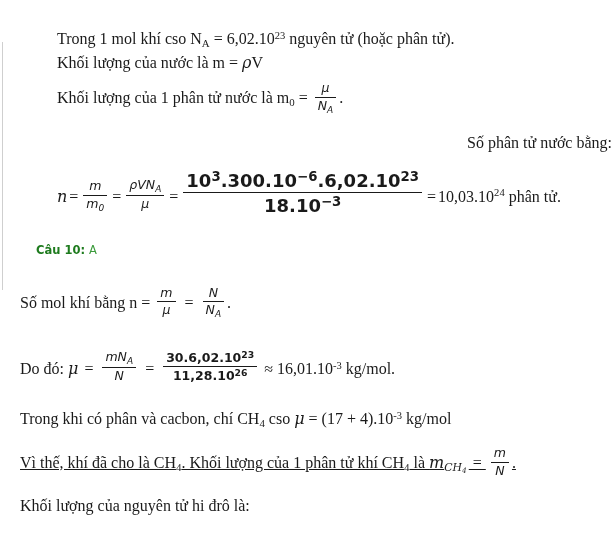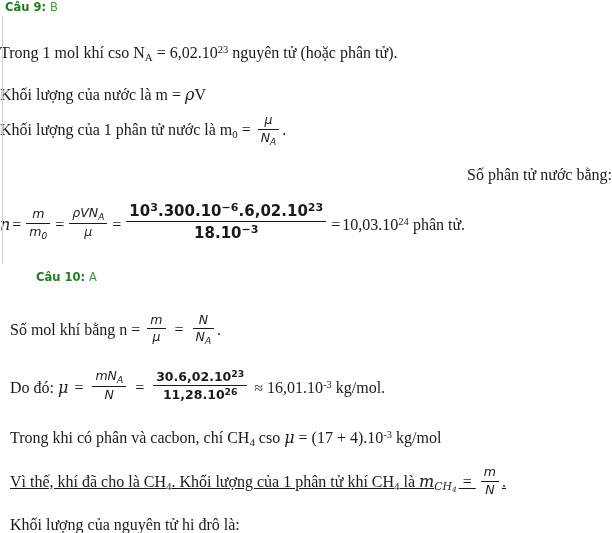--- a/index.html
+++ b/index.html
@@ -46,32 +46,32 @@
     height: 248px;
     background: #cfcfcf;
   }
 
   
   .line {
     font-size: 16px;
     line-height: 20px;
     white-space: nowrap;
   }
-  .block9 .line { }
-  .block10 .line { padding-left: 10px; }
+  .block9 .line { padding-left: 57px; }
+  .block10 .line { padding-left: 20px; }
 
   .s9-l1 { margin-top: 26px; }
-  .s9-l2 { margin-top: 18px; }
+  .s9-l2 { margin-top: 0; }
   .s9-l3 { margin-top: 8px; }
   .s9-l4 { margin-top: 18px; text-align: right; }
   .s9-l5 { margin-top: 16px; }
 
   .hdr10 { margin-top: 27px; padding-left: 36px; }
   .s10-l1 { margin-top: 29px; }
-  .s10-l2 { margin-top: 22px; }
+  .s10-l2 { margin-top: 30px; }
   .s10-l3 { margin-top: 22px; }
   .s10-l4 { margin-top: 13px; text-decoration: underline; }
   .s10-l5 { margin-top: 15px; }
 
   
   .mi {
     font-family: "DejaVu Serif", "Liberation Serif", serif;
     font-style: italic;
   }
   .frac {
@@ -89,43 +89,39 @@
     font-style: italic;
   }
   .frac > .den {
     display: block;
     border-top: 1.3px solid #1a1a1a;
     padding: 1px 3px 0 3px;
     font-style: italic;
   }
   .frac.upright > .num,
   .frac.upright > .den { font-style: normal; font-weight: bold; }
-  .frac.big { font-size: 15px; vertical-align: -0.55em; }
+  .frac.big { font-size: 18px; vertical-align: -0.55em; }
 
   sub { font-size: 0.68em; vertical-align: -0.28em; }
   sup { font-size: 0.66em; vertical-align: 0.48em; }
   .frac sub { font-size: 0.72em; }
   .frac sup { font-size: 0.74em; vertical-align: 0.42em; }
 
   .sym { font-family: "DejaVu Serif", "Liberation Serif", serif; font-style: italic; }
   .op { padding: 0 2px; }
 </style>
 </head>
 <body>
 
 <div class="page">
 
   <div class="vrule"></div>
 
   <div class="block9">
 
-    <div class="q-header">
-      <span>Câu 9:</span>
-      <span class="ans">B</span>
-    </div>
 
     <div class="line s9-l1">
       <span>Trong 1 mol khí cso N</span><sub>A</sub><span> = 6,02.10</span><sup>23</sup><span> nguyên tử (hoặc phân tử).</span>
     </div>
 
     <div class="line s9-l2">
       <span>Khối lượng của nước là m = </span><span class="sym">ρ</span><span>V</span>
     </div>
 
     <div class="line s9-l3">

